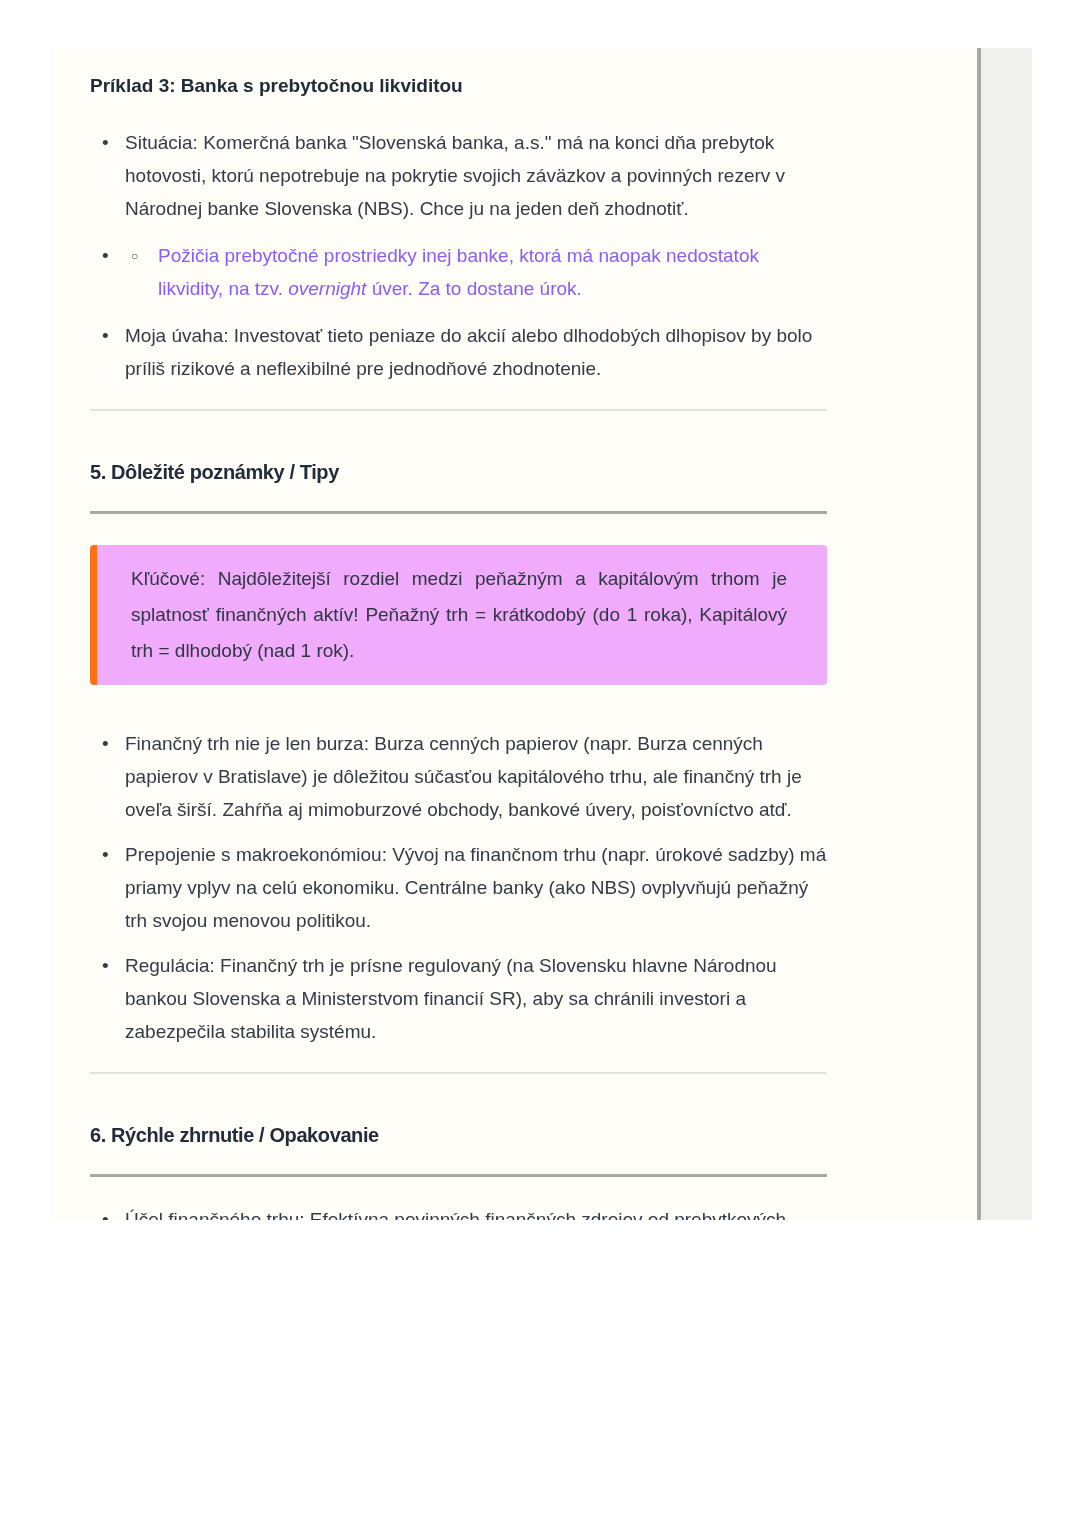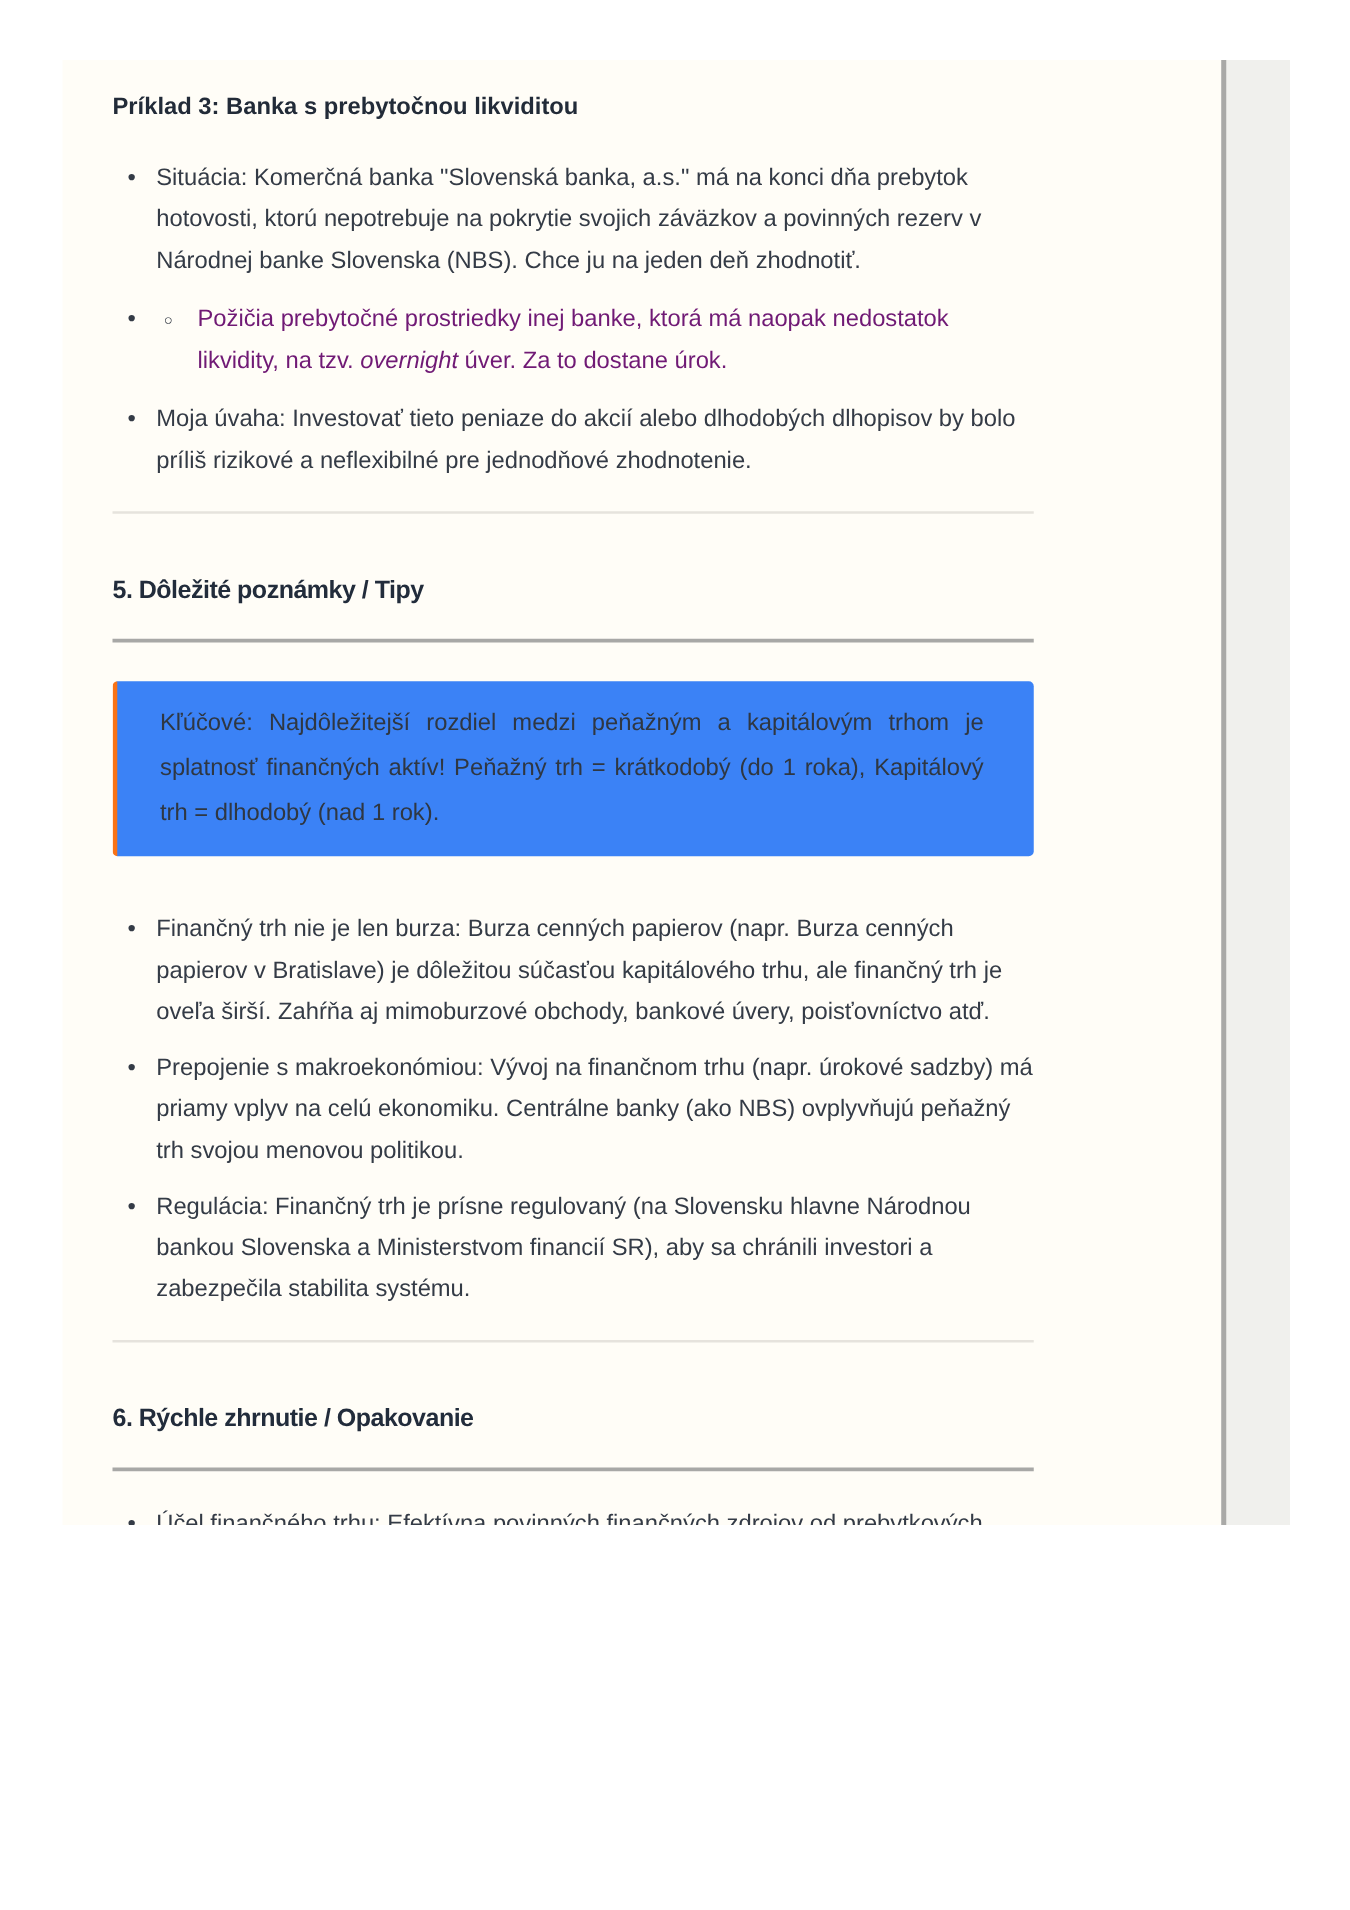--- a/index.html
+++ b/index.html
@@ -27,35 +27,35 @@
     position:relative; padding-left:35px; font-size:19px; line-height:33px;
     color:#343b46; margin-bottom:14px;
   }
   .lvl1 > li::before {
     content:"\2022"; position:absolute; left:12px; top:0;
     font-size:19px; color:#343b46;
   }
   .lvl2 { margin:2px 0 10px 0; }
   .lvl2 > li {
     position:relative; padding-left:33px; font-size:19px; line-height:33px;
-    color:#701a75;
+    color:#8b5cf6;
   }
   .lvl2 > li::before {
     content:"\25CB"; position:absolute; left:6px; top:1px;
     font-size:12px; color:#343b46;
   }
   hr { border:none; width:100%; }
   hr.thin  { border-top:2px solid #e6e3dd; margin:24px 0 0 0; }
   hr.thick { border-top:3px solid #a8a8a6; margin:20px 0 0 0; }
   h2 {
     font-size:20px; font-weight:bold; color:#222c3b; letter-spacing:-0.4px;
     margin:42px 0 0 0; line-height:38px;
   }
   .callout {
-    margin-top:31px; background:#3b82f6; border-left:4px solid #f97316;
+    margin-top:31px; background:#f0abfc; border-left:7px solid #f97316;
     border-radius:4px; padding:16px 40px 16px 34px; box-sizing:border-box;
   }
   .callout-text {
     font-size:19px; line-height:36px; color:#2f3742; text-align:justify;
   }
   .s5-list  { margin-top:42px; }
   .s5-list > li { margin-bottom:12px; }
   .s6-list  { margin-top:26px; }
   .b { font-weight:normal; }
   .i { font-style:italic; }

